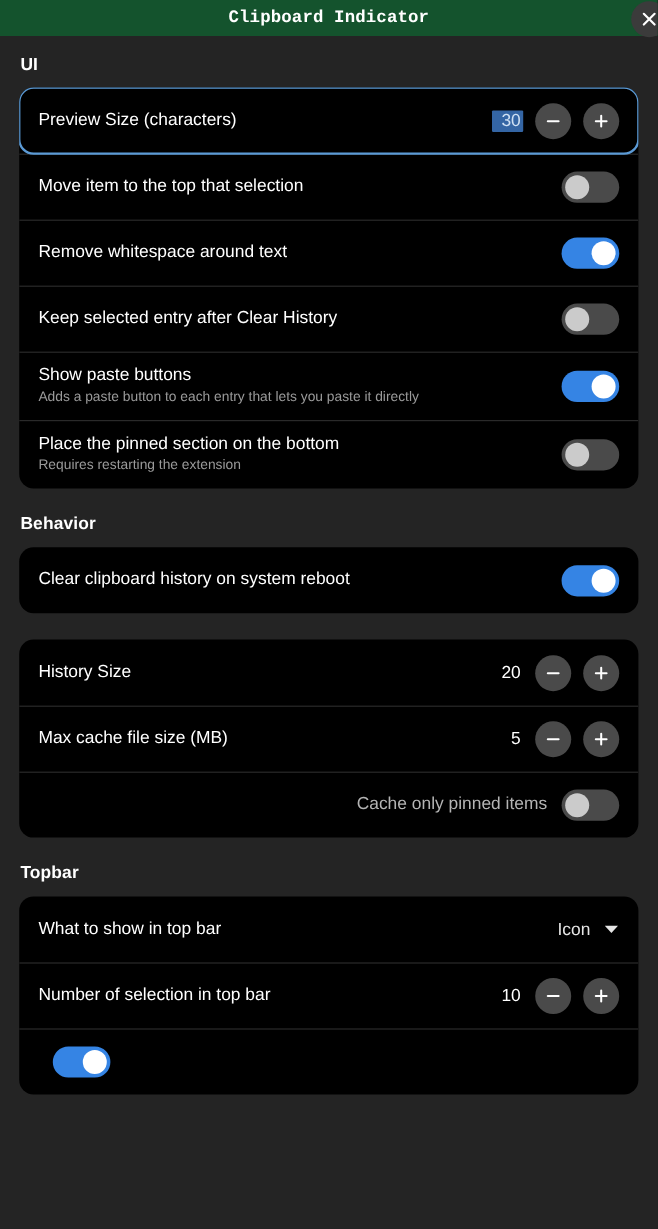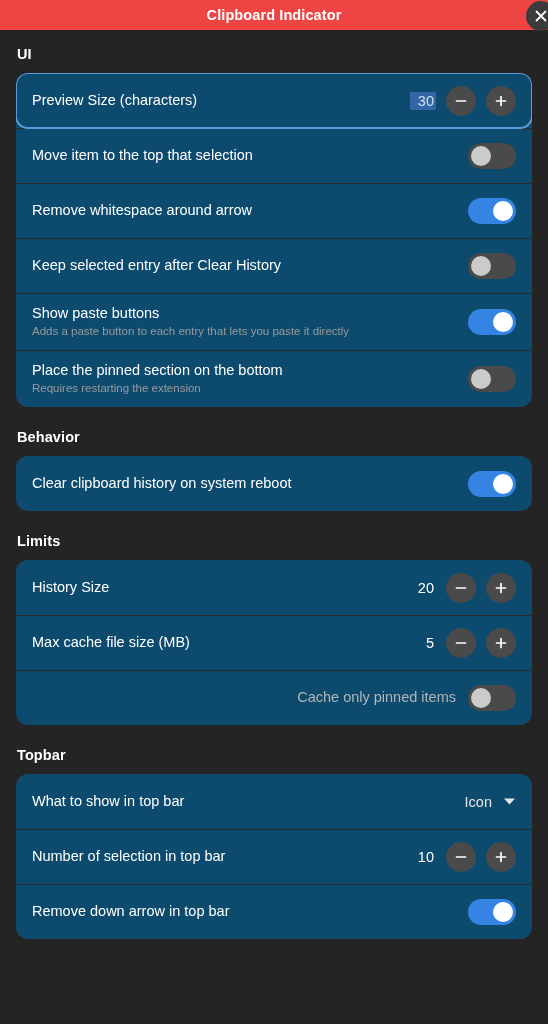--- a/index.html
+++ b/index.html
@@ -16,21 +16,22 @@
     position: relative;
   }
 
   
   .titlebar {
     height: 30px;
     display: flex;
     align-items: center;
     justify-content: center;
     position: relative;
-    background: #ef4444;
+    background: #14532d;
+    font-family: Liberation Mono, monospace;
   }
   .title-text {
     font-size: 14.5px;
     font-weight: bold;
     color: #ffffff;
     letter-spacing: 0.1px;
   }
   .close-btn {
     position: absolute;
     right: -8px;
@@ -58,21 +59,21 @@
   .section-header {
     font-size: 14.5px;
     font-weight: bold;
     color: #ffffff;
     margin: 0 0 11px 1px;
     letter-spacing: 0.1px;
   }
   .section.first .section-header { margin-top: 16px; }
 
   .group {
-    background: #0c4a6e;
+    background: #000000;
     border-radius: 12px;
     overflow: hidden;
   }
 
   .row {
     display: flex;
     align-items: center;
     min-height: 55px;
     box-sizing: border-box;
     padding: 0 16px;
@@ -246,21 +247,21 @@
             <div class="row-title">Move item to the top that selection</div>
           </div>
           <div class="row-end">
             <div class="switch">
               <div class="knob"></div>
             </div>
           </div>
         </div>
         <div class="row">
           <div class="row-labels">
-            <div class="row-title">Remove whitespace around arrow</div>
+            <div class="row-title">Remove whitespace around text</div>
           </div>
           <div class="row-end">
             <div class="switch on">
               <div class="knob"></div>
             </div>
           </div>
         </div>
         <div class="row">
           <div class="row-labels">
             <div class="row-title">Keep selected entry after Clear History</div>
@@ -304,21 +305,20 @@
           </div>
           <div class="row-end">
             <div class="switch on">
               <div class="knob"></div>
             </div>
           </div>
         </div>
       </div>
     </div>
     <div class="section">
-      <div class="section-header">Limits</div>
       <div class="group">
         <div class="row">
           <div class="row-labels">
             <div class="row-title">History Size</div>
           </div>
           <div class="row-end">
             <div class="spin">
               <span class="spin-value">20</span>
               <button class="spin-btn">
                 <span>
@@ -409,23 +409,20 @@
                 <span>
                   <svg width="14" height="14" viewBox="0 0 14 14" aria-hidden="true">
                     <path d="M2.5 7 H11.5 M7 2.5 V11.5" stroke="#ffffff" stroke-width="1.7" stroke-linecap="round"></path>
                   </svg>
                 </span>
               </button>
             </div>
           </div>
         </div>
         <div class="row">
-          <div class="row-labels">
-            <div class="row-title">Remove down arrow in top bar</div>
-          </div>
           <div class="row-end">
             <div class="switch on">
               <div class="knob"></div>
             </div>
           </div>
         </div>
       </div>
     </div>
   </div>
 

